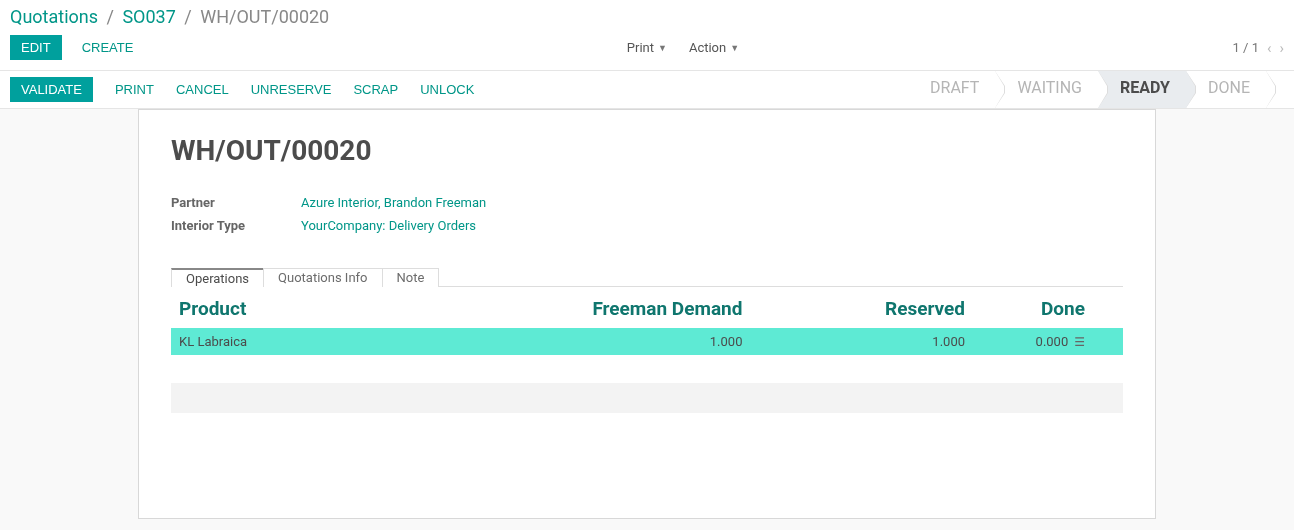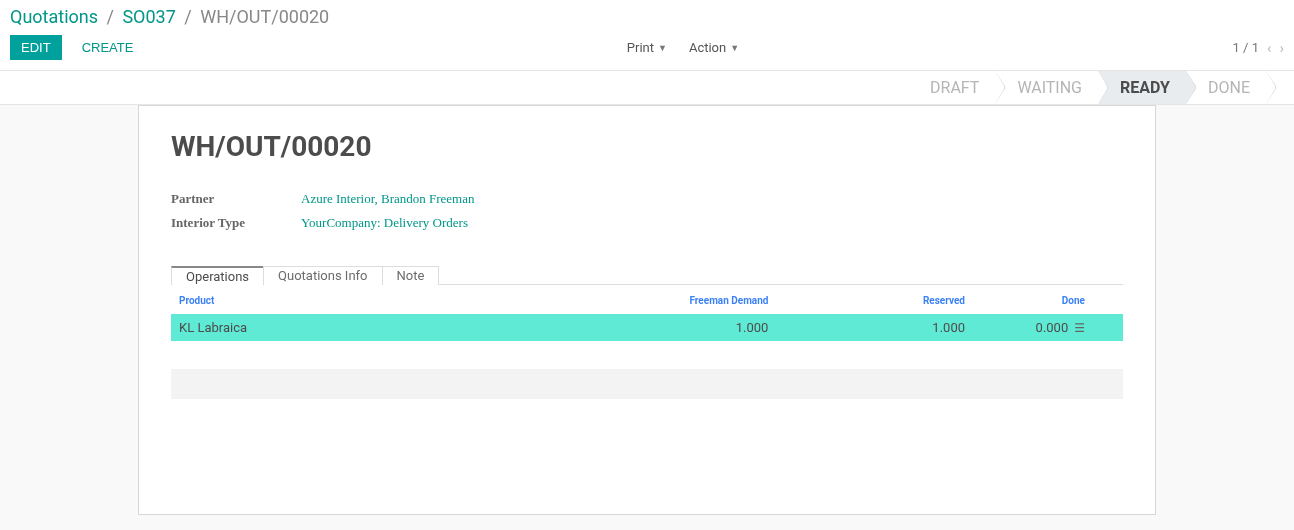--- a/index.html
+++ b/index.html
@@ -101,21 +101,21 @@
     background: #fff;
     border: 1px solid #d8d8d8;
     width: 1018px;
     margin: 0 auto;
     padding: 24px 32px 40px 32px;
     min-height: 410px;
   }
   .sheet-title { font-size: 28px; color: #4c4c4c; margin-bottom: 24px; }
   .fields-grid { display: flex; gap: 40px; margin-bottom: 18px; }
   .fields-col { flex: 1; }
-  .field-row { display: flex; padding: 4px 0; font-size: 13px; font-family: Liberation Serif, serif; }
+  .field-row { display: flex; padding: 4px 0; font-size: 13px; }
   .field-label { width: 130px; color: #666; font-weight: bold; }
   .field-value { flex: 1; color: #4c4c4c; }
   .field-value a { color: #009688; text-decoration: none; }
   .assign-row { text-align: left; padding-left: 0px; margin-top: 16px; }
   .assign-row a { color: #009688; text-decoration: none; }
   .tabs { display: flex; border-bottom: 1px solid #ddd; margin-top: 30px; }
   .tab {
     padding: 1px 14px;
     border: 1px solid #ddd;
     border-bottom: none;
@@ -125,22 +125,22 @@
     color: #6c6c6c;
     position: relative;
     top: 1px;
   }
   .tab.active { color: #4c4c4c; background: #fff; border-top: 2px solid #888; }
   .op-table { width: 100%; border-collapse: collapse; margin-top: 0; }
   .op-table th {
     text-align: left;
     padding: 10px 8px 8px 8px;
     font-weight: bold;
-    color: #3b82f6;
-    font-size: 10px;
+    color: #0f766e;
+    font-size: 19px;
   }
   .op-table th.r, .op-table td.r { text-align: right; }
   .op-table td { padding: 6px 8px; font-size: 13px; color: #4c4c4c; }
   .op-row { background: #5eead4; }
   .list-icon { color: #666; margin-left: 6px; font-size: 12px; }
   .footer-strip { background: #f3f3f3; height: 30px; margin-top: 28px; }
 </style>
 </head>
 <body>
 
@@ -169,20 +169,28 @@
     </span>
   </div>
   <div class="control-right">
     <span>1 / 1</span>
     <span class="chev">‹</span>
     <span class="chev">›</span>
   </div>
 </div>
 
 <div class="toolbar-row">
+  <div class="toolbar-actions">
+    <button class="btn-primary">VALIDATE</button>
+    <button class="link-btn">PRINT</button>
+    <button class="link-btn">CANCEL</button>
+    <button class="link-btn">UNRESERVE</button>
+    <button class="link-btn">SCRAP</button>
+    <button class="link-btn">UNLOCK</button>
+  </div>
   <div class="status-bar">
     <div class="status-step">DRAFT</div>
     <div class="status-step">WAITING</div>
     <div class="status-step active">READY</div>
     <div class="status-step">DONE</div>
   </div>
 </div>
 
 <div class="page-bg">
   <div class="form-sheet">

